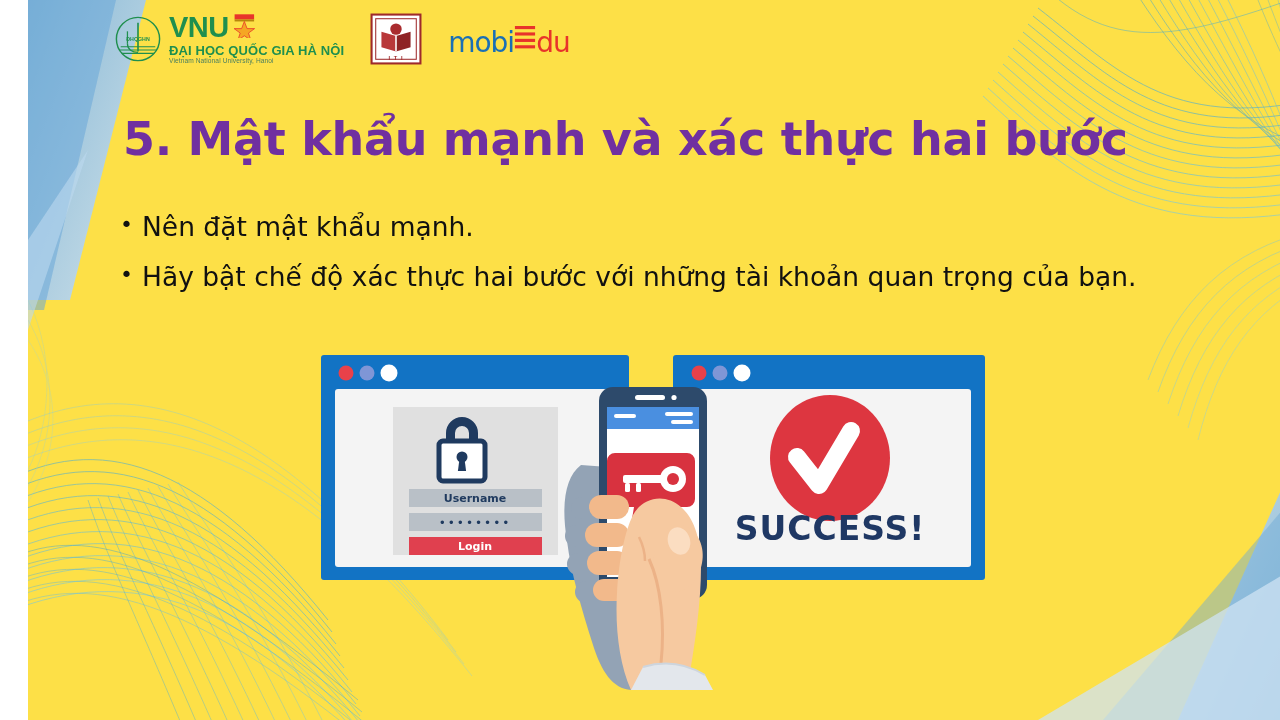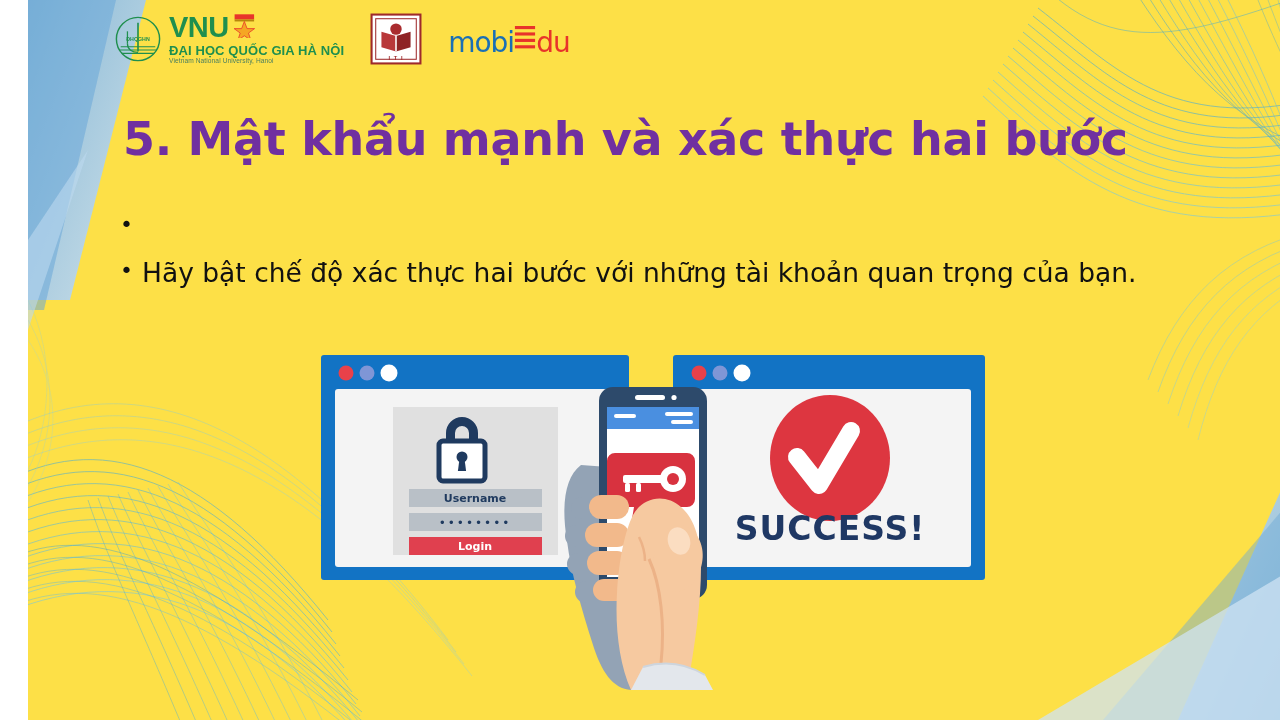--- a/index.html
+++ b/index.html
@@ -260,20 +260,21 @@
       </div>
 
     </div>
   </div>
 
   <div class="title">5. Mật khẩu mạnh và xác thực hai bước</div>
 
   <div class="bullets">
     <div class="bullet">
       <span class="dot">•</span>
+      <span class="btxt">Nên đặt mật khẩu mạnh.</span>
     </div>
     <div class="bullet">
       <span class="dot">•</span>
       <span class="btxt">Hãy bật chế độ xác thực hai bước với những tài khoản quan trọng của bạn.</span>
     </div>
   </div>
 
   <div class="illus">
     <svg viewBox="0 0 680 345" xmlns="http://www.w3.org/2000/svg">
 

